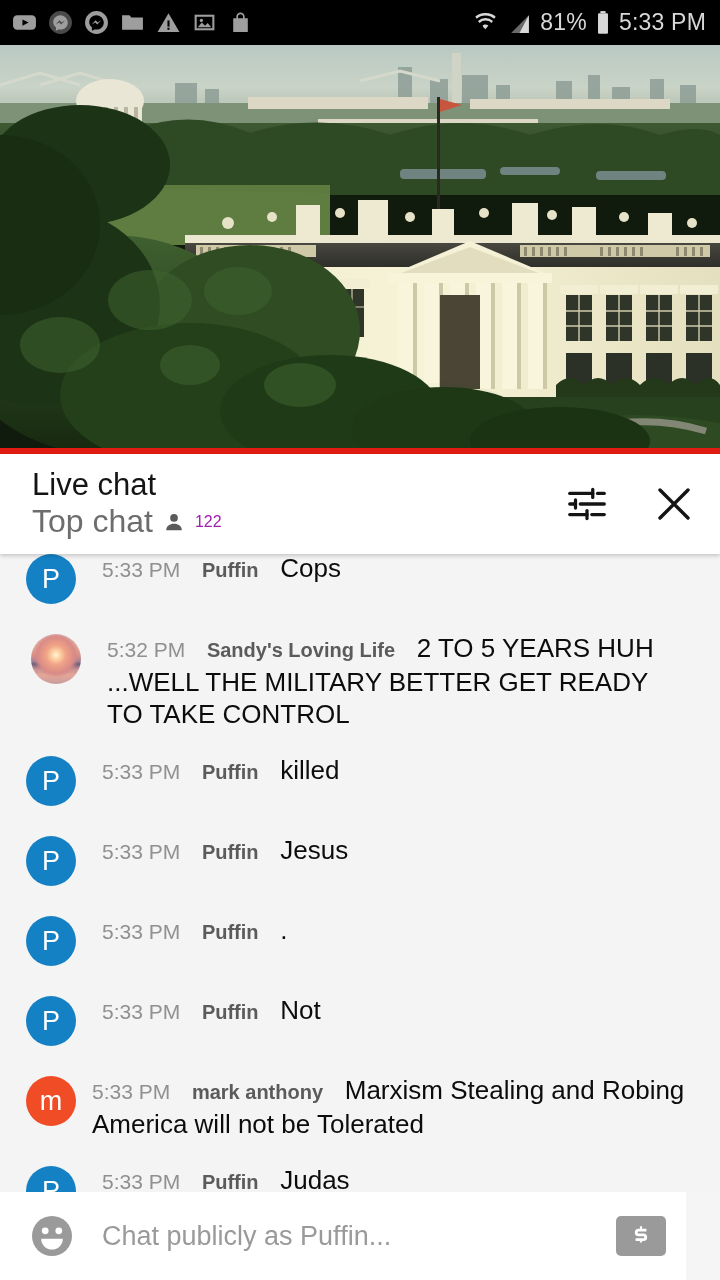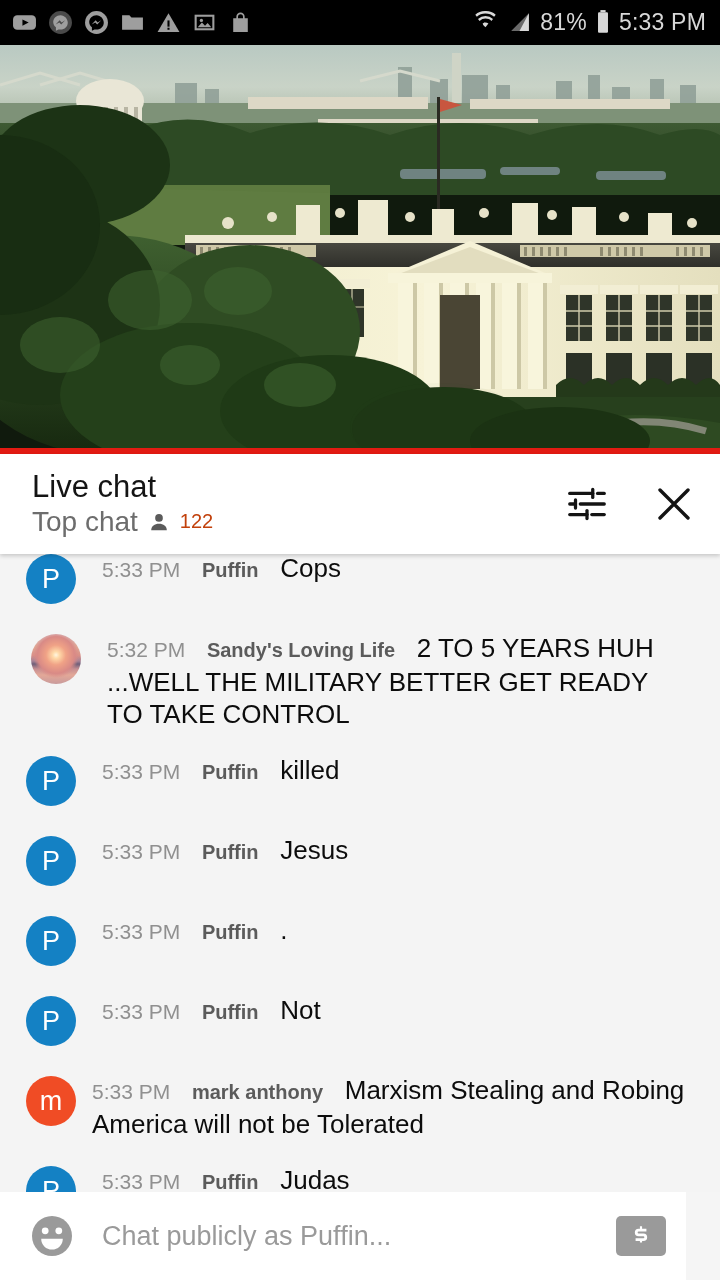--- a/index.html
+++ b/index.html
@@ -12,21 +12,21 @@
   }
 
   
   #status-bar {
     height:45px; width:720px; background:#000;
     display:flex; align-items:center;
     padding:0 14px 0 12px;
     position:relative;
   }
   #status-left { display:flex; align-items:center; gap:11px; }
-  #status-right { margin-left:auto; display:flex; align-items:flex-start; gap:8px; }
+  #status-right { margin-left:auto; display:flex; align-items:flex-end; gap:8px; }
   .sicon { display:block; }
   .sb-text {
     color:#d8d8d8; font-size:23px; letter-spacing:.2px;
     font-family:"Liberation Sans", sans-serif;
   }
 
   
   #video-player {
     position:relative; width:720px; height:409px; overflow:hidden;
     background:#101a0d;
@@ -42,22 +42,22 @@
   #chat-header {
     background:#fff; height:100px; width:720px;
     padding:0 22px 0 32px;
     display:flex; align-items:center;
     position:relative; z-index:5;
     box-shadow:0 2px 4px rgba(0,0,0,.18);
   }
   #chat-header-texts { display:flex; flex-direction:column; justify-content:center; gap:1px; }
   #live-chat-title { font-size:31px; color:#141414; font-weight:400; line-height:1.1; }
   #chat-subrow { display:flex; align-items:center; gap:10px; }
-  #top-chat-label { font-size:28px; color:#6d6d6d; }
-  #viewer-count { font-size:20px; color:#c2410c; }
+  #top-chat-label { font-size:32px; color:#6d6d6d; }
+  #viewer-count { font-size:16px; color:#a21caf; }
   #chat-header-actions { margin-left:auto; display:flex; align-items:center; gap:40px; }
 
   
   #chat-messages {
     position:absolute; top:554px; left:0; width:720px; height:638px;
     background:#f4f4f4; overflow:hidden;
   }
   .chat-message {
     display:flex; padding:0 24px 0 26px; align-items:flex-start;
   }

